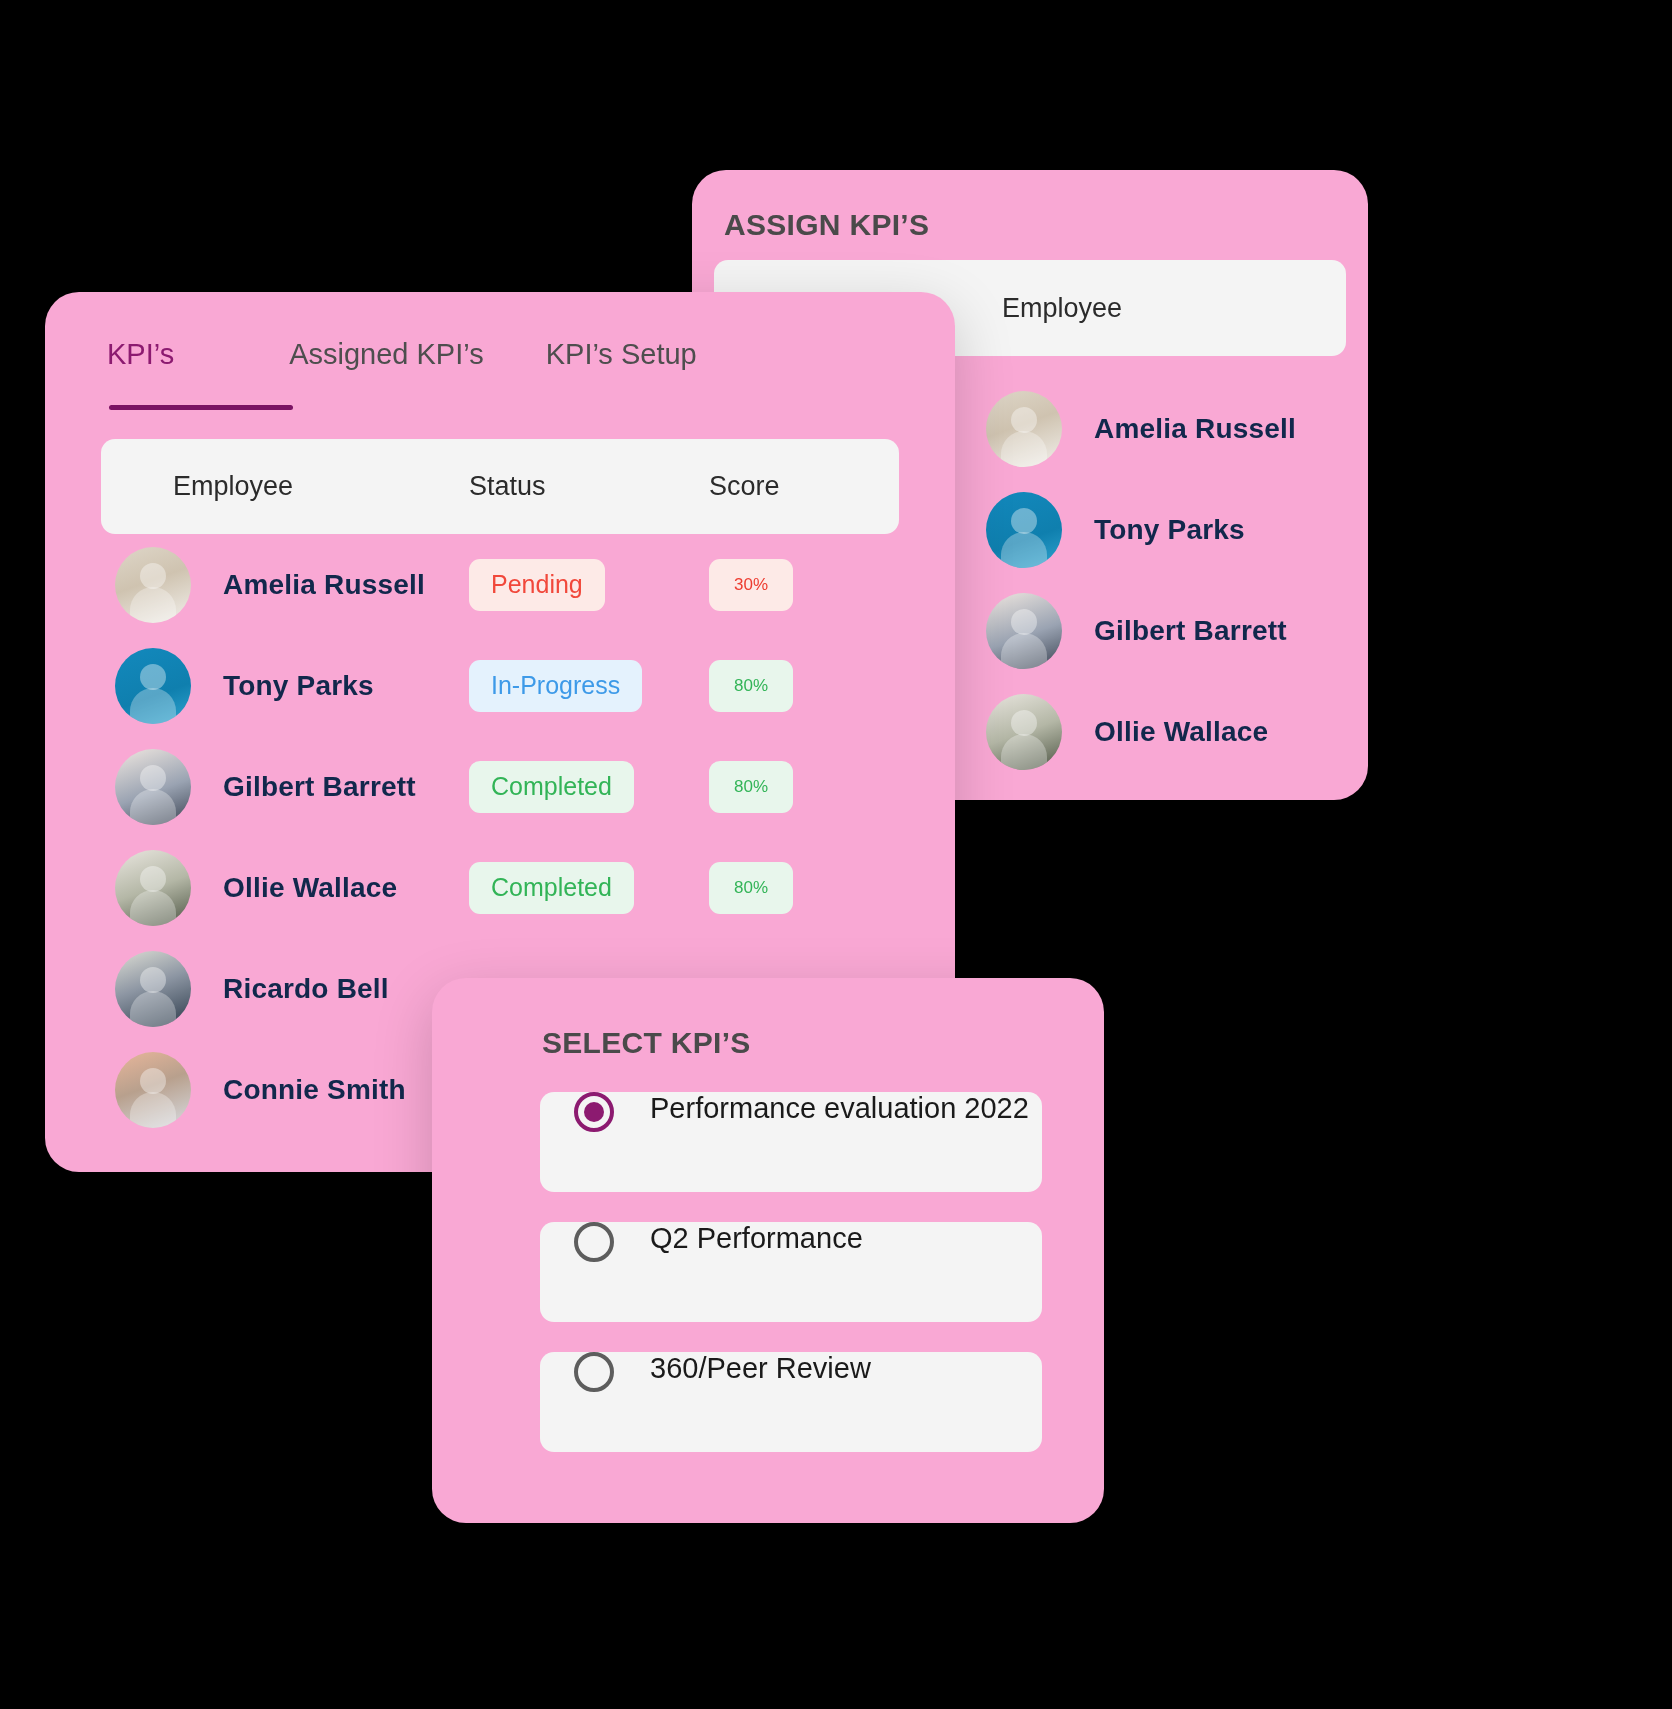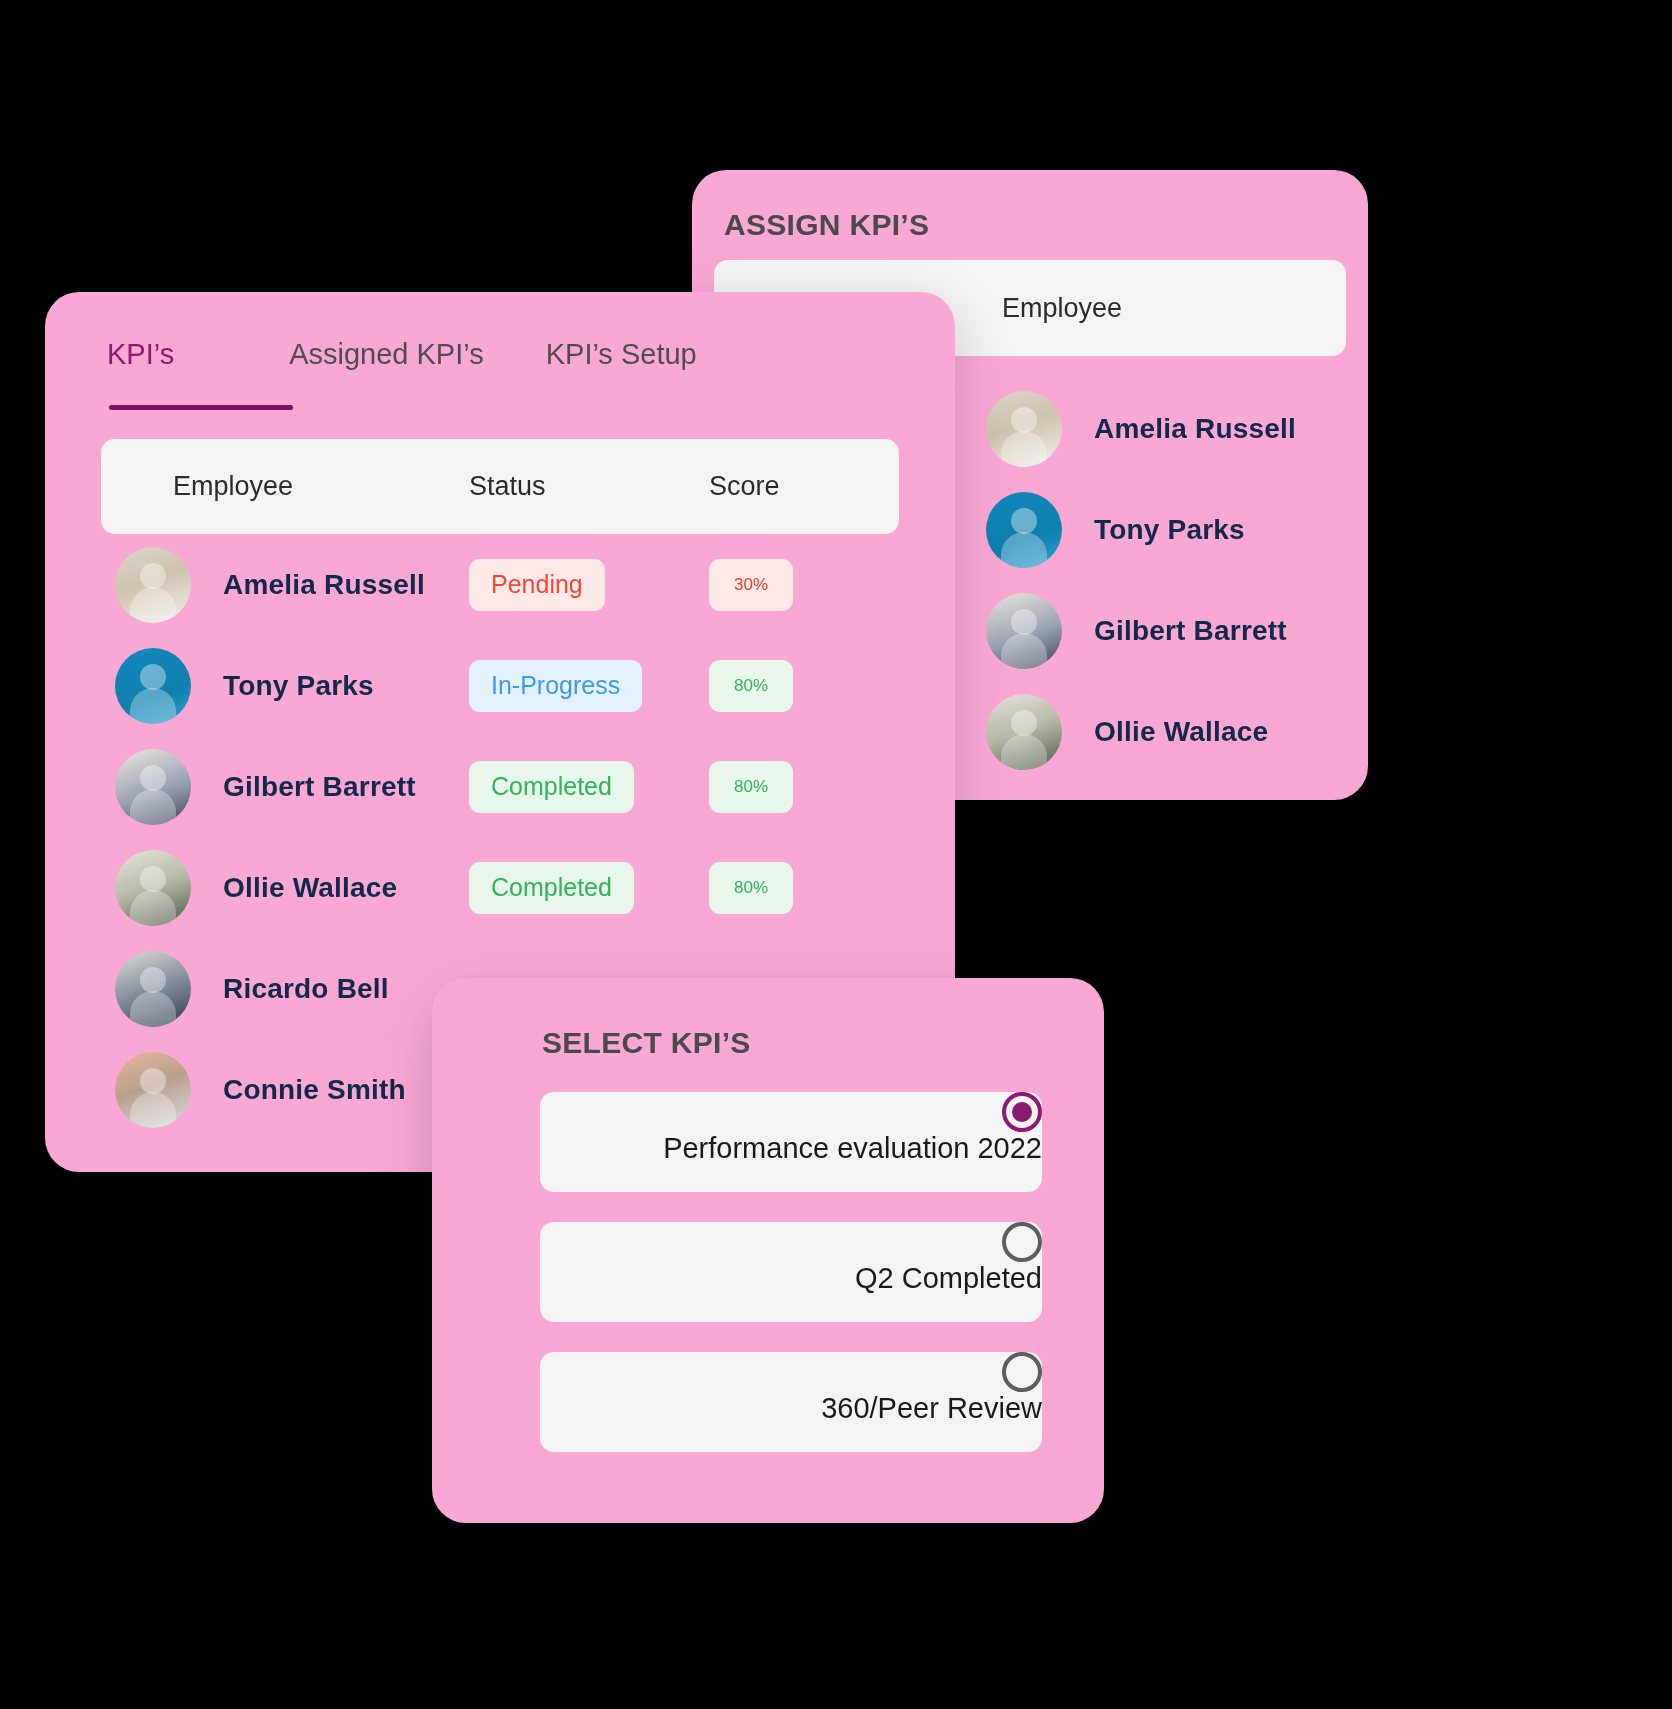--- a/index.html
+++ b/index.html
@@ -188,28 +188,27 @@
   .select-title {
     padding: 48px 0 0 64px;
     font-size: 30px;
     font-weight: bold;
     color: #4a4a4a;
     letter-spacing: .3px;
   }
   .kpi-options { padding: 32px 62px 0 62px; }
   .kpi-option {
     display: flex;
-    align-items: flex-end;
+    align-items: flex-start;
     height: 100px;
     background: #f4f4f4;
     border-radius: 14px;
     margin-bottom: 30px;
     padding-left: 34px;
     cursor: pointer;
-    flex-direction: column;
   }
   .radio {
     width: 40px; height: 40px;
     border-radius: 50%;
     border: 4px solid #5d5d5d;
     display: inline-flex;
     align-items: center;
     justify-content: center;
     flex: 0 0 auto;
   }
@@ -376,21 +375,21 @@
 
   <div class="card" id="select-panel">
     <div class="select-title">SELECT KPI’S</div>
     <div class="kpi-options" id="kpi-options">
         <div class="kpi-option">
           <span class="radio checked"></span>
           <span class="opt-label">Performance evaluation 2022</span>
         </div>
         <div class="kpi-option">
           <span class="radio"></span>
-          <span class="opt-label">Q2  Completed</span>
+          <span class="opt-label">Q2  Performance</span>
         </div>
         <div class="kpi-option">
           <span class="radio"></span>
           <span class="opt-label">360/Peer Review</span>
         </div>
       </div>
   </div>
 
 </div>
 

